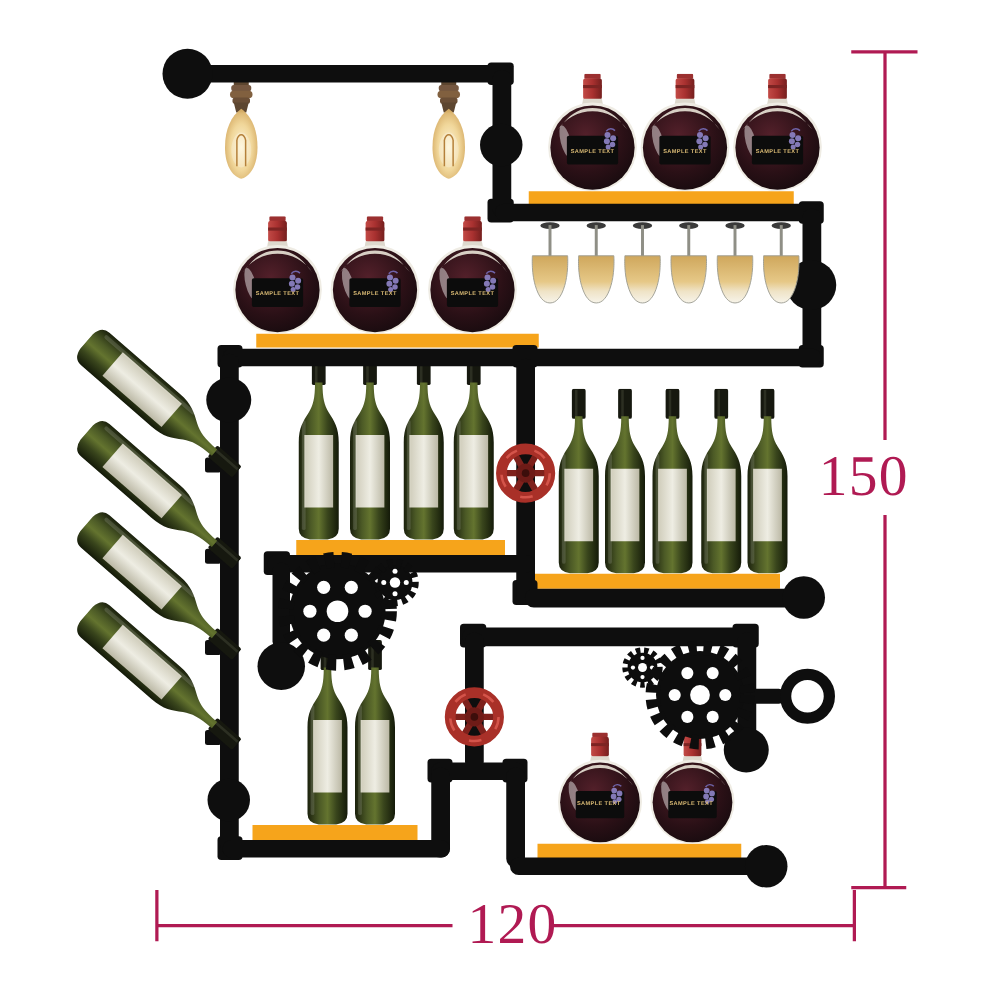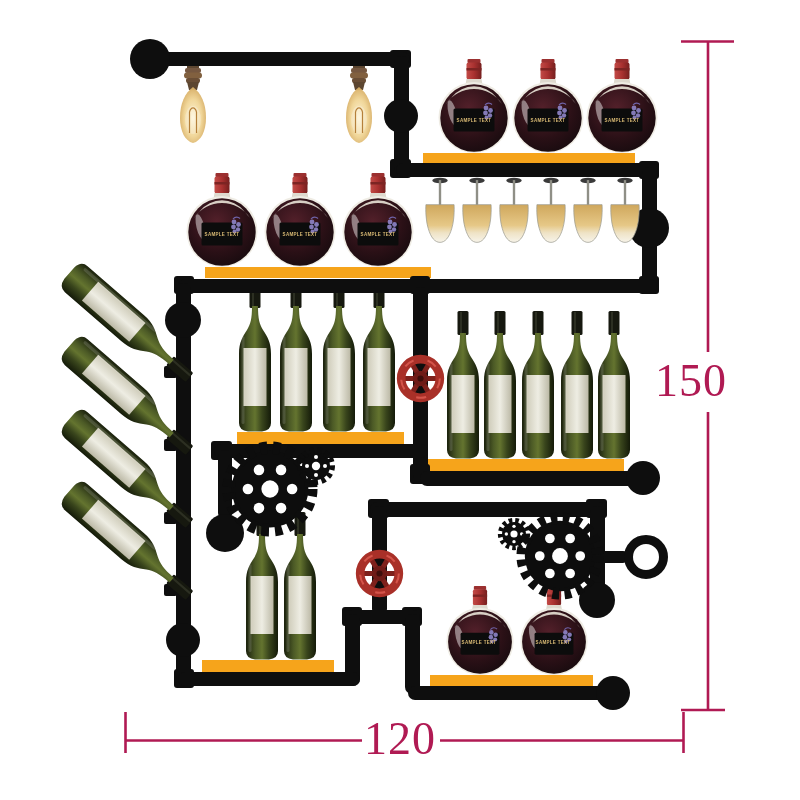--- a/index.html
+++ b/index.html
@@ -286,21 +286,21 @@
   </g>
   <g>
     <line class="dimline" x1="125" y1="740.5" x2="362" y2="740.5"></line>
     <line class="dimline" x1="440" y1="740.5" x2="683" y2="740.5"></line>
     <line class="dimline" x1="125.5" y1="712" x2="125.5" y2="753"></line>
     <line class="dimline" x1="683.5" y1="712" x2="683.5" y2="753"></line>
   </g>
 </svg>
 
 <div class="dim-num" style="left:691px;top:381px;">150</div>
-<div class="dim-num" style="left:400px;top:739px;">120</div>
+<div class="dim-num" style="left:410px;top:739px;">120</div>
 
 <span class="carafe-label" style="left:454px;top:109px;">SAMPLE TEXT</span>
 <span class="carafe-label" style="left:528px;top:109px;">SAMPLE TEXT</span>
 <span class="carafe-label" style="left:602px;top:109px;">SAMPLE TEXT</span>
 <span class="carafe-label" style="left:202px;top:223px;">SAMPLE TEXT</span>
 <span class="carafe-label" style="left:280px;top:223px;">SAMPLE TEXT</span>
 <span class="carafe-label" style="left:358px;top:223px;">SAMPLE TEXT</span>
 <span class="carafe-label" style="left:460px;top:632px;width:38px;height:21px;">SAMPLE TEXT</span>
 <span class="carafe-label" style="left:534px;top:632px;width:38px;height:21px;">SAMPLE TEXT</span>
 </div>

